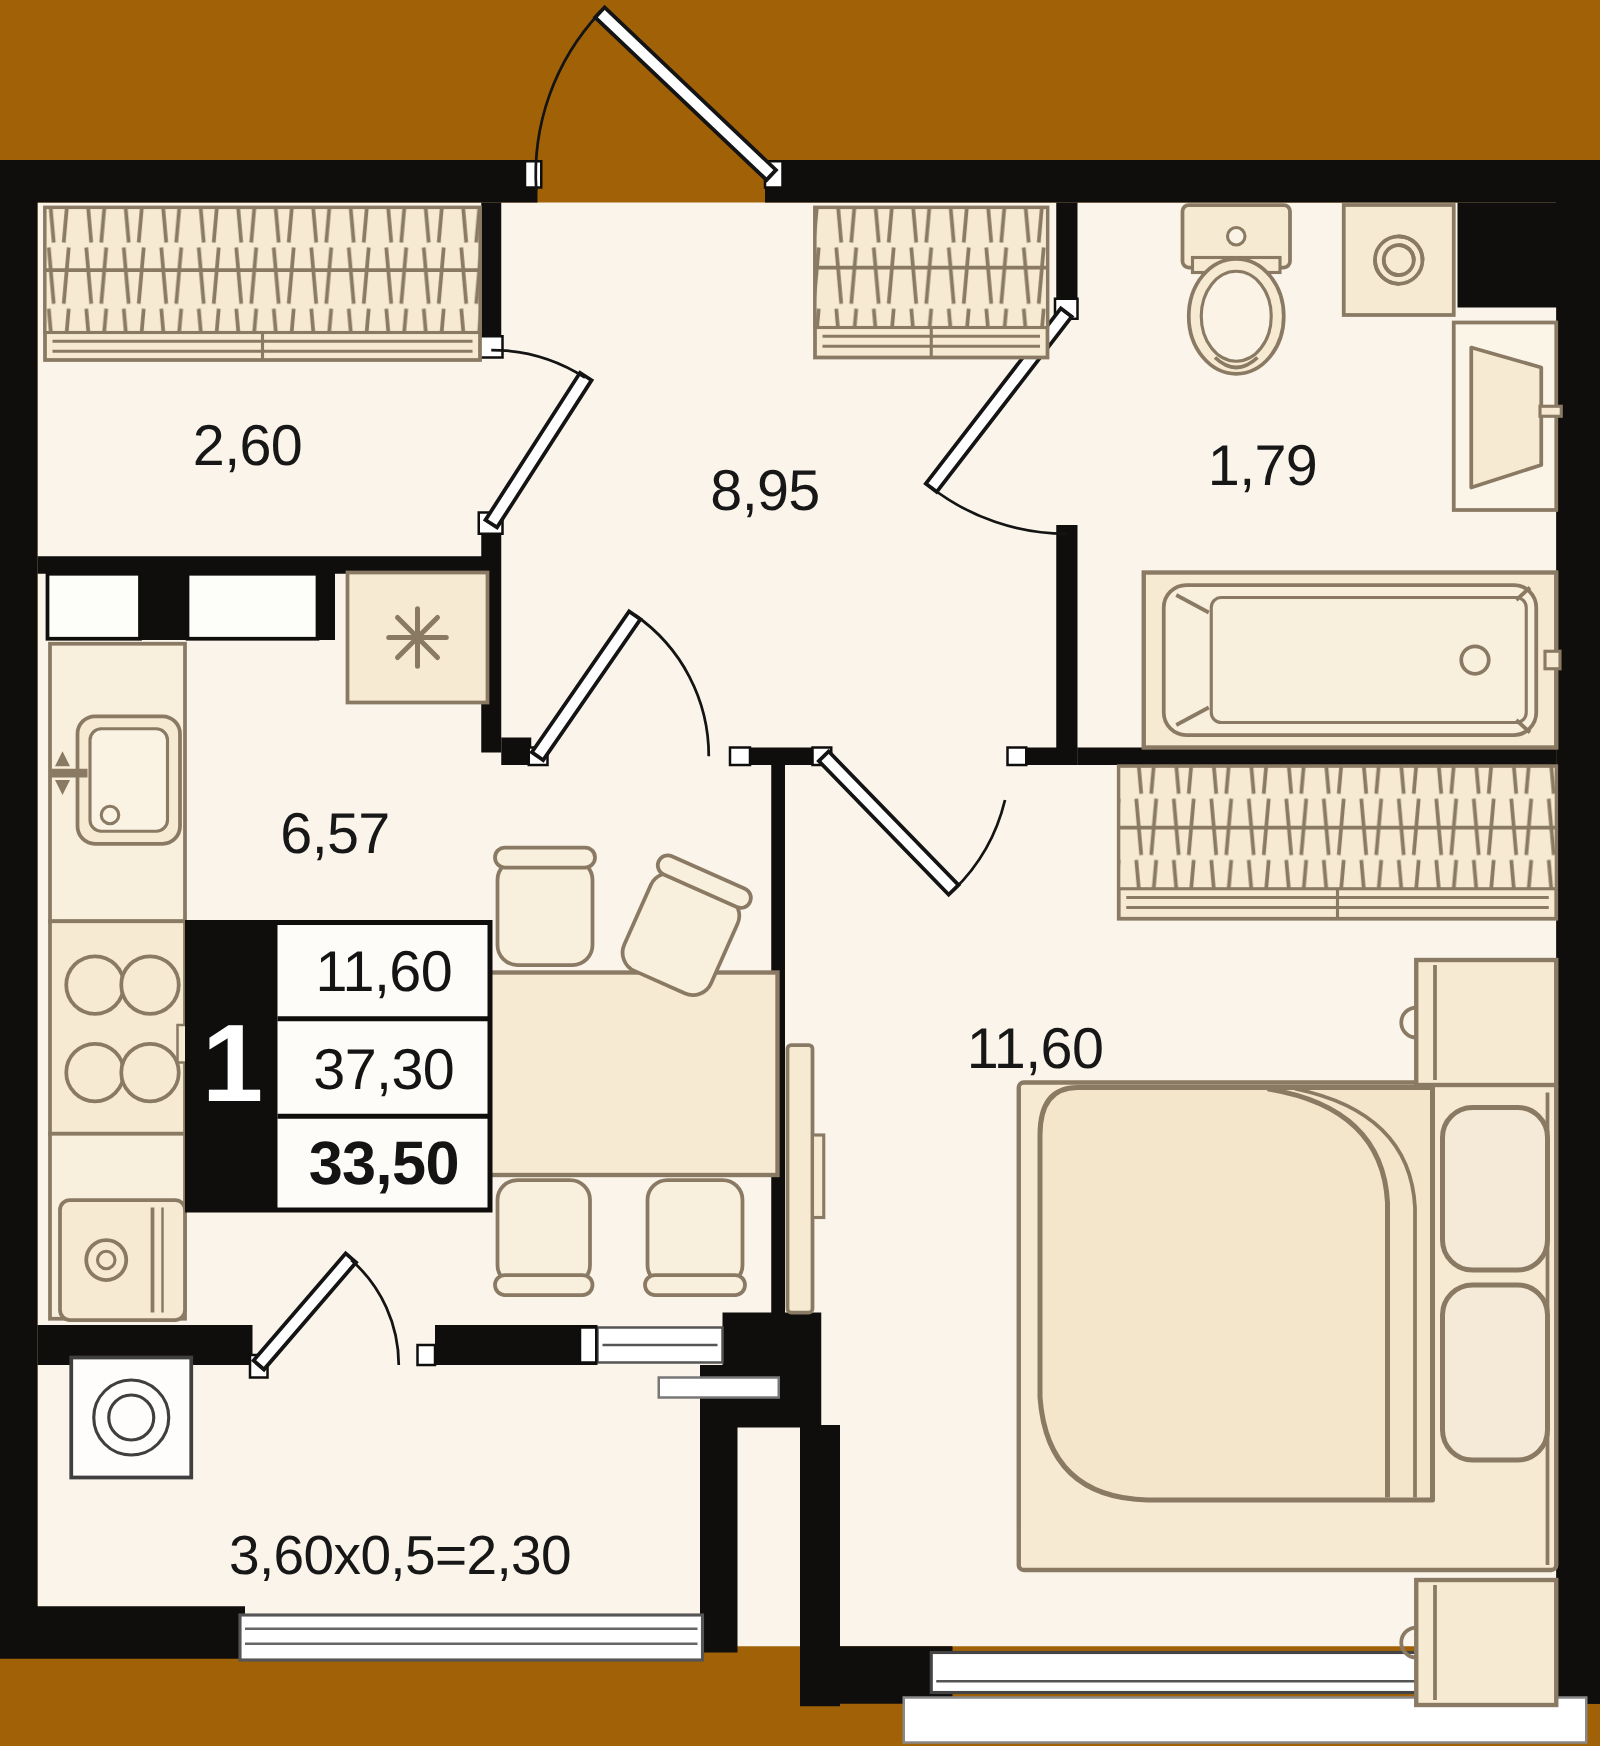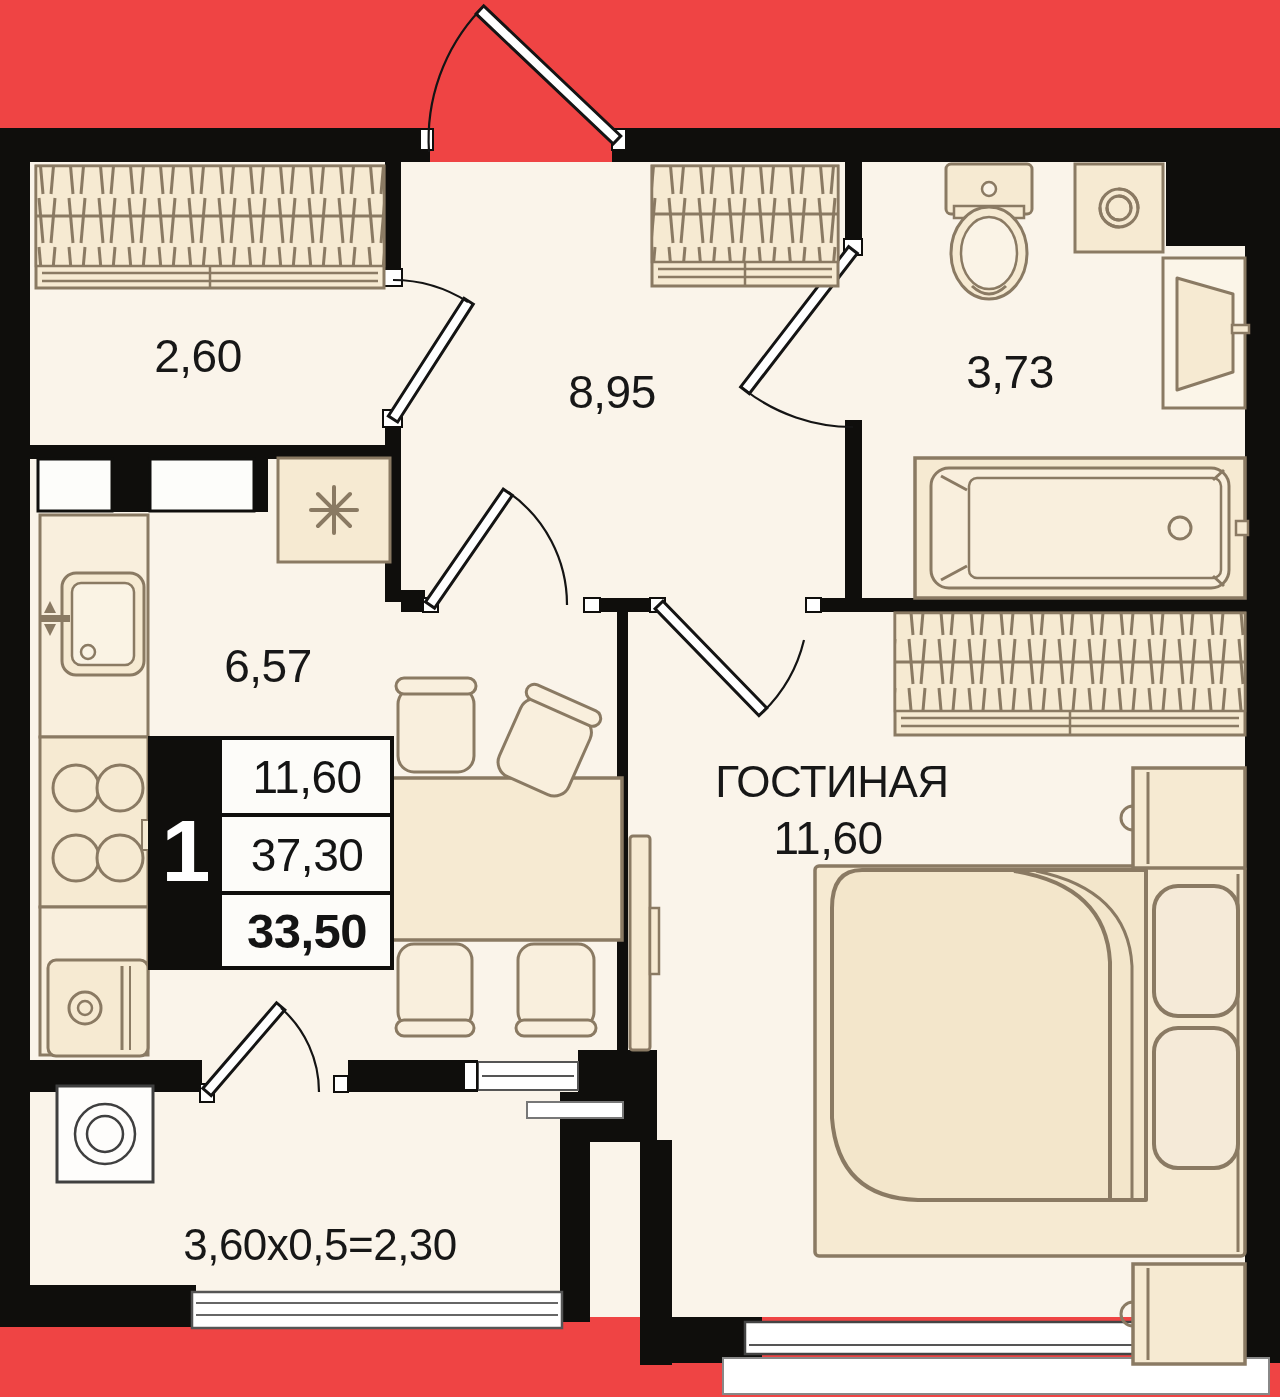--- a/index.html
+++ b/index.html
@@ -1,20 +1,20 @@
 <!DOCTYPE html>
 <html><head>
 <meta charset="utf-8">
 <style>
   html,body{margin:0;padding:0;background:#ffffff;}
   .plan{
     position:relative;
     width:1280px;
     height:1397px;
-    background:#ef4444;
+    background:#a16207;
     font-family:"Liberation Sans","DejaVu Sans",sans-serif;
     overflow:hidden;
     text-decoration:underline;
   }
   .plan-svg{position:absolute;left:0;top:0;width:1280px;height:1397px;}
   .lbl{
     position:absolute;
     transform:translate(-50%,-50%);
     font-size:46px;
     font-weight:500;
@@ -314,23 +314,22 @@
 
     <g stroke="#3f3f3f">
       <rect x="57" y="1086" width="96" height="96" fill="#fefdfb" stroke-width="3"></rect>
       <circle cx="105" cy="1134" r="30" fill="none" stroke-width="2.5"></circle>
       <circle cx="105" cy="1134" r="18" fill="none" stroke-width="2.5"></circle>
     </g>
   </svg>
 
   <div class="lbl" style="left:198px; top:356px">2,60</div>
   <div class="lbl" style="left:612px; top:392px">8,95</div>
-  <div class="lbl" style="left:1010px; top:372px">3,73</div>
+  <div class="lbl" style="left:1010px; top:372px">1,79</div>
   <div class="lbl" style="left:268px; top:666px">6,57</div>
-  <div class="lbl lbl-living-name" style="left:832px; top:782px">ГОСТИНАЯ</div>
   <div class="lbl" style="left:828px; top:838px">11,60</div>
   <div class="lbl lbl-balcony" style="left:320px; top:1245px">3,60x0,5=2,30</div>
 
   <div class="info-num" style="left:186px; top:851px">1</div>
   <div class="info-val" style="left:307px; top:777px">11,60</div>
   <div class="info-val" style="left:307px; top:855px">37,30</div>
   <div class="info-val info-total" style="left:307px; top:931px">33,50</div>
 
 </div>
 

